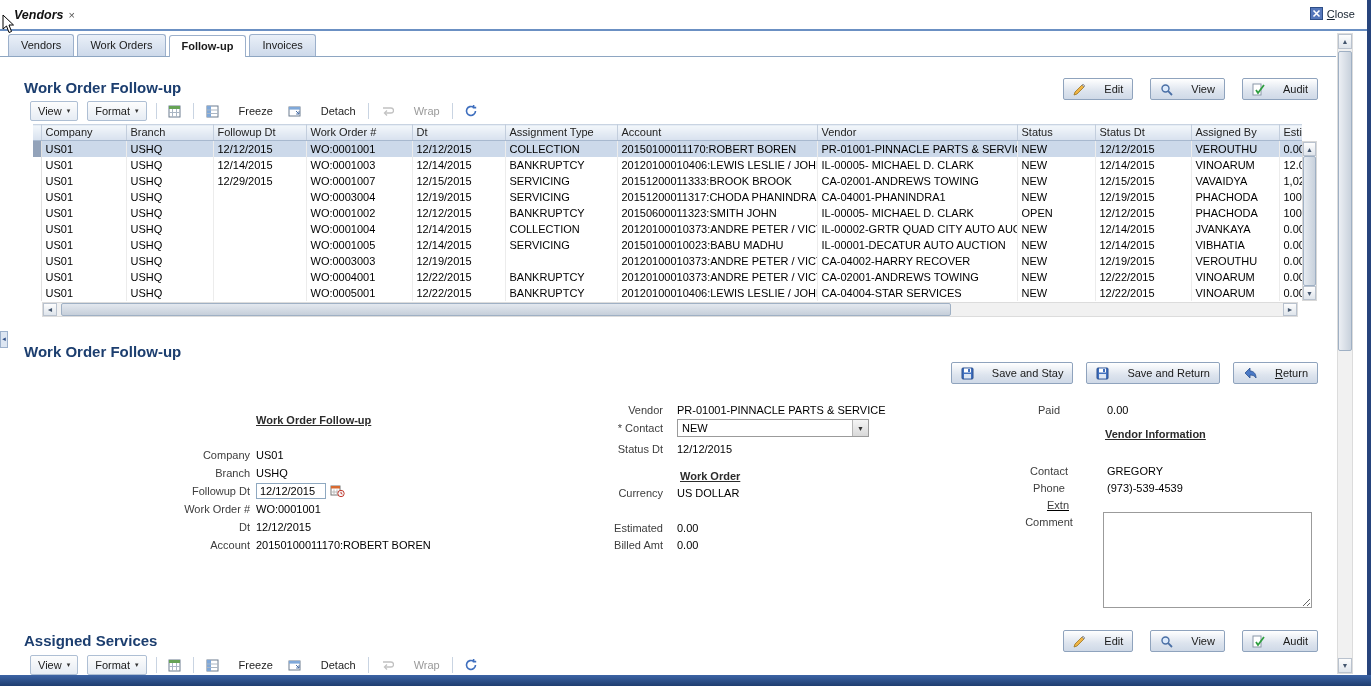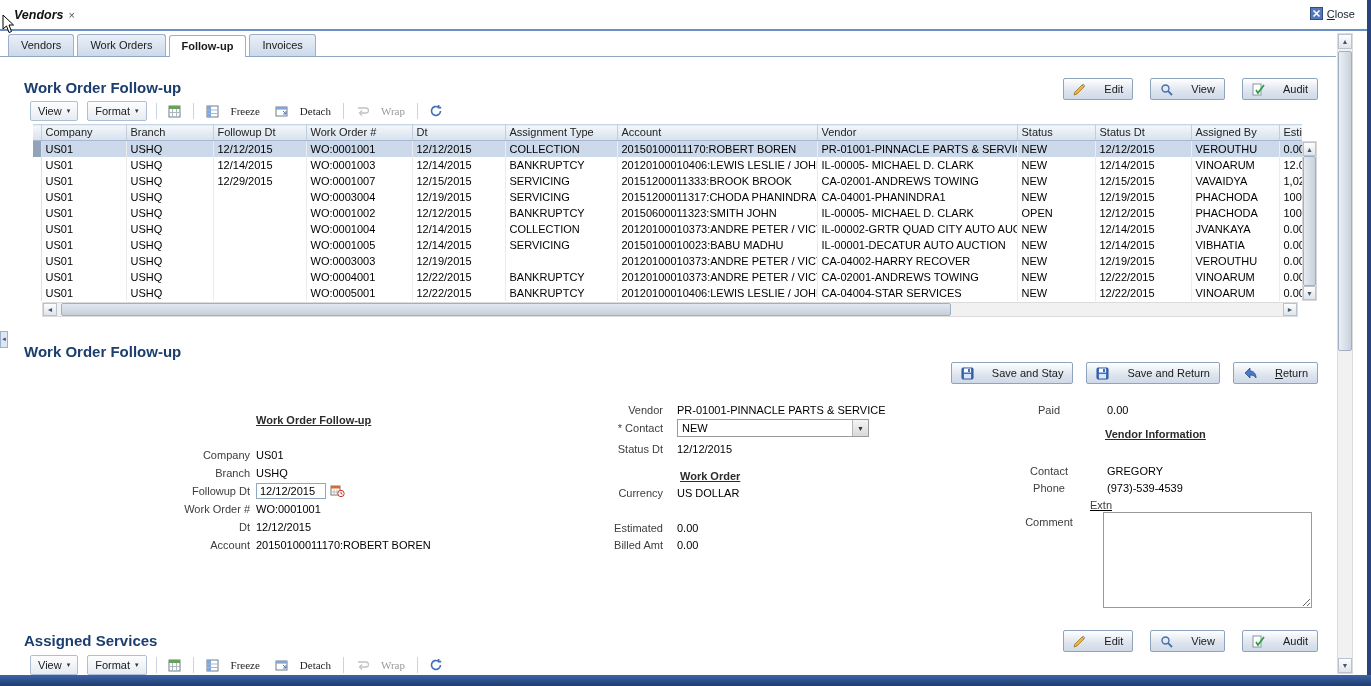--- a/index.html
+++ b/index.html
@@ -27,21 +27,21 @@
   
   .sec-title { position:absolute; font-size:15px; font-weight:bold; color:#1c3e6f; white-space:nowrap; }
   .btn-row { position:absolute; display:flex; gap:17px; }
   .btn { height:22px; display:flex; align-items:center; gap:18px; padding:0 9px; background:linear-gradient(#ffffff,#dde4ee 60%,#cfd9e7); border:1px solid #8fa3bd; border-radius:2px; color:#1a1a1a; white-space:nowrap; cursor:default; }
   .btn svg { display:block; }
 
   
   .toolbar { position:absolute; left:30px; height:22px; display:flex; align-items:center; gap:9px; }
   .tb-btn { display:flex; align-items:center; gap:5px; padding:3px 7px; border:1px solid #aebfd4; border-radius:2px; background:linear-gradient(#fdfdfd,#e6ecf4); color:#1a1a1a; cursor:default; }
   .menu-arrow { font-size:7px; color:#333; }
-  .tb-item { display:flex; align-items:center; gap:12px; color:#222; padding:2px 3px; cursor:default;font-family:Liberation Serif, serif; }
+  .tb-item { display:flex; align-items:center; gap:20px; color:#222; padding:2px 3px; cursor:default; }
   .tb-item.disabled { color:#9a9a9a; }
   .tb-item.disabled svg { opacity:.45; }
   .tb-sep { width:1px; height:16px; background:#c9d4e2; }
   .tb-icon-only { display:flex; align-items:center; padding:2px; }
 
   
   .grid-wrap { position:absolute; left:33px; top:124px; width:1269px; height:178px; overflow:hidden; }
   table.grid { border-collapse:collapse; table-layout:fixed; width:1291px; }
   table.grid th { height:16px; line-height:15px; background:linear-gradient(#f3f7fb,#d7e1ee); border-right:1px solid #c3cedd; border-top:1px solid #c9d4e2; border-bottom:1px solid #a8b9cf; text-align:left; padding:0 4px; font-weight:normal; color:#222; overflow:hidden; white-space:nowrap; }
   table.grid td { height:16px; line-height:16px; padding:0 4px; border-right:1px solid #ececec; overflow:hidden; white-space:nowrap; color:#000; cursor:default; }
@@ -513,21 +513,21 @@
   </div>
   <div class="form-heading" style="left:1105px; top:428px;">Vendor Information</div>
   <div class="frow-abs" style="left:1000px; top:462px;">
     <span class="flabel-right">Contact</span>
     <span class="fvalue-right">GREGORY</span>
   </div>
   <div class="frow-abs" style="left:1000px; top:479px;">
     <span class="flabel-right">Phone</span>
     <span class="fvalue-right">(973)-539-4539</span>
   </div>
-  <div class="frow-abs" style="left:1052px; top:496px;text-decoration:underline;">
+  <div class="frow-abs" style="left:1009px; top:496px;text-decoration:underline;">
     <span class="flabel-right">Extn</span>
     <span class="fvalue-right"></span>
   </div>
   <div class="frow-abs" style="left:1000px; top:513px;">
     <span class="flabel-right">Comment</span>
   </div>
   <textarea class="comment-box" style=""></textarea>
 
   <div class="sec-title" style="left:24px; top:632px;">Assigned Services</div>
   <div class="btn-row" style="top:630px; right:53px;">

